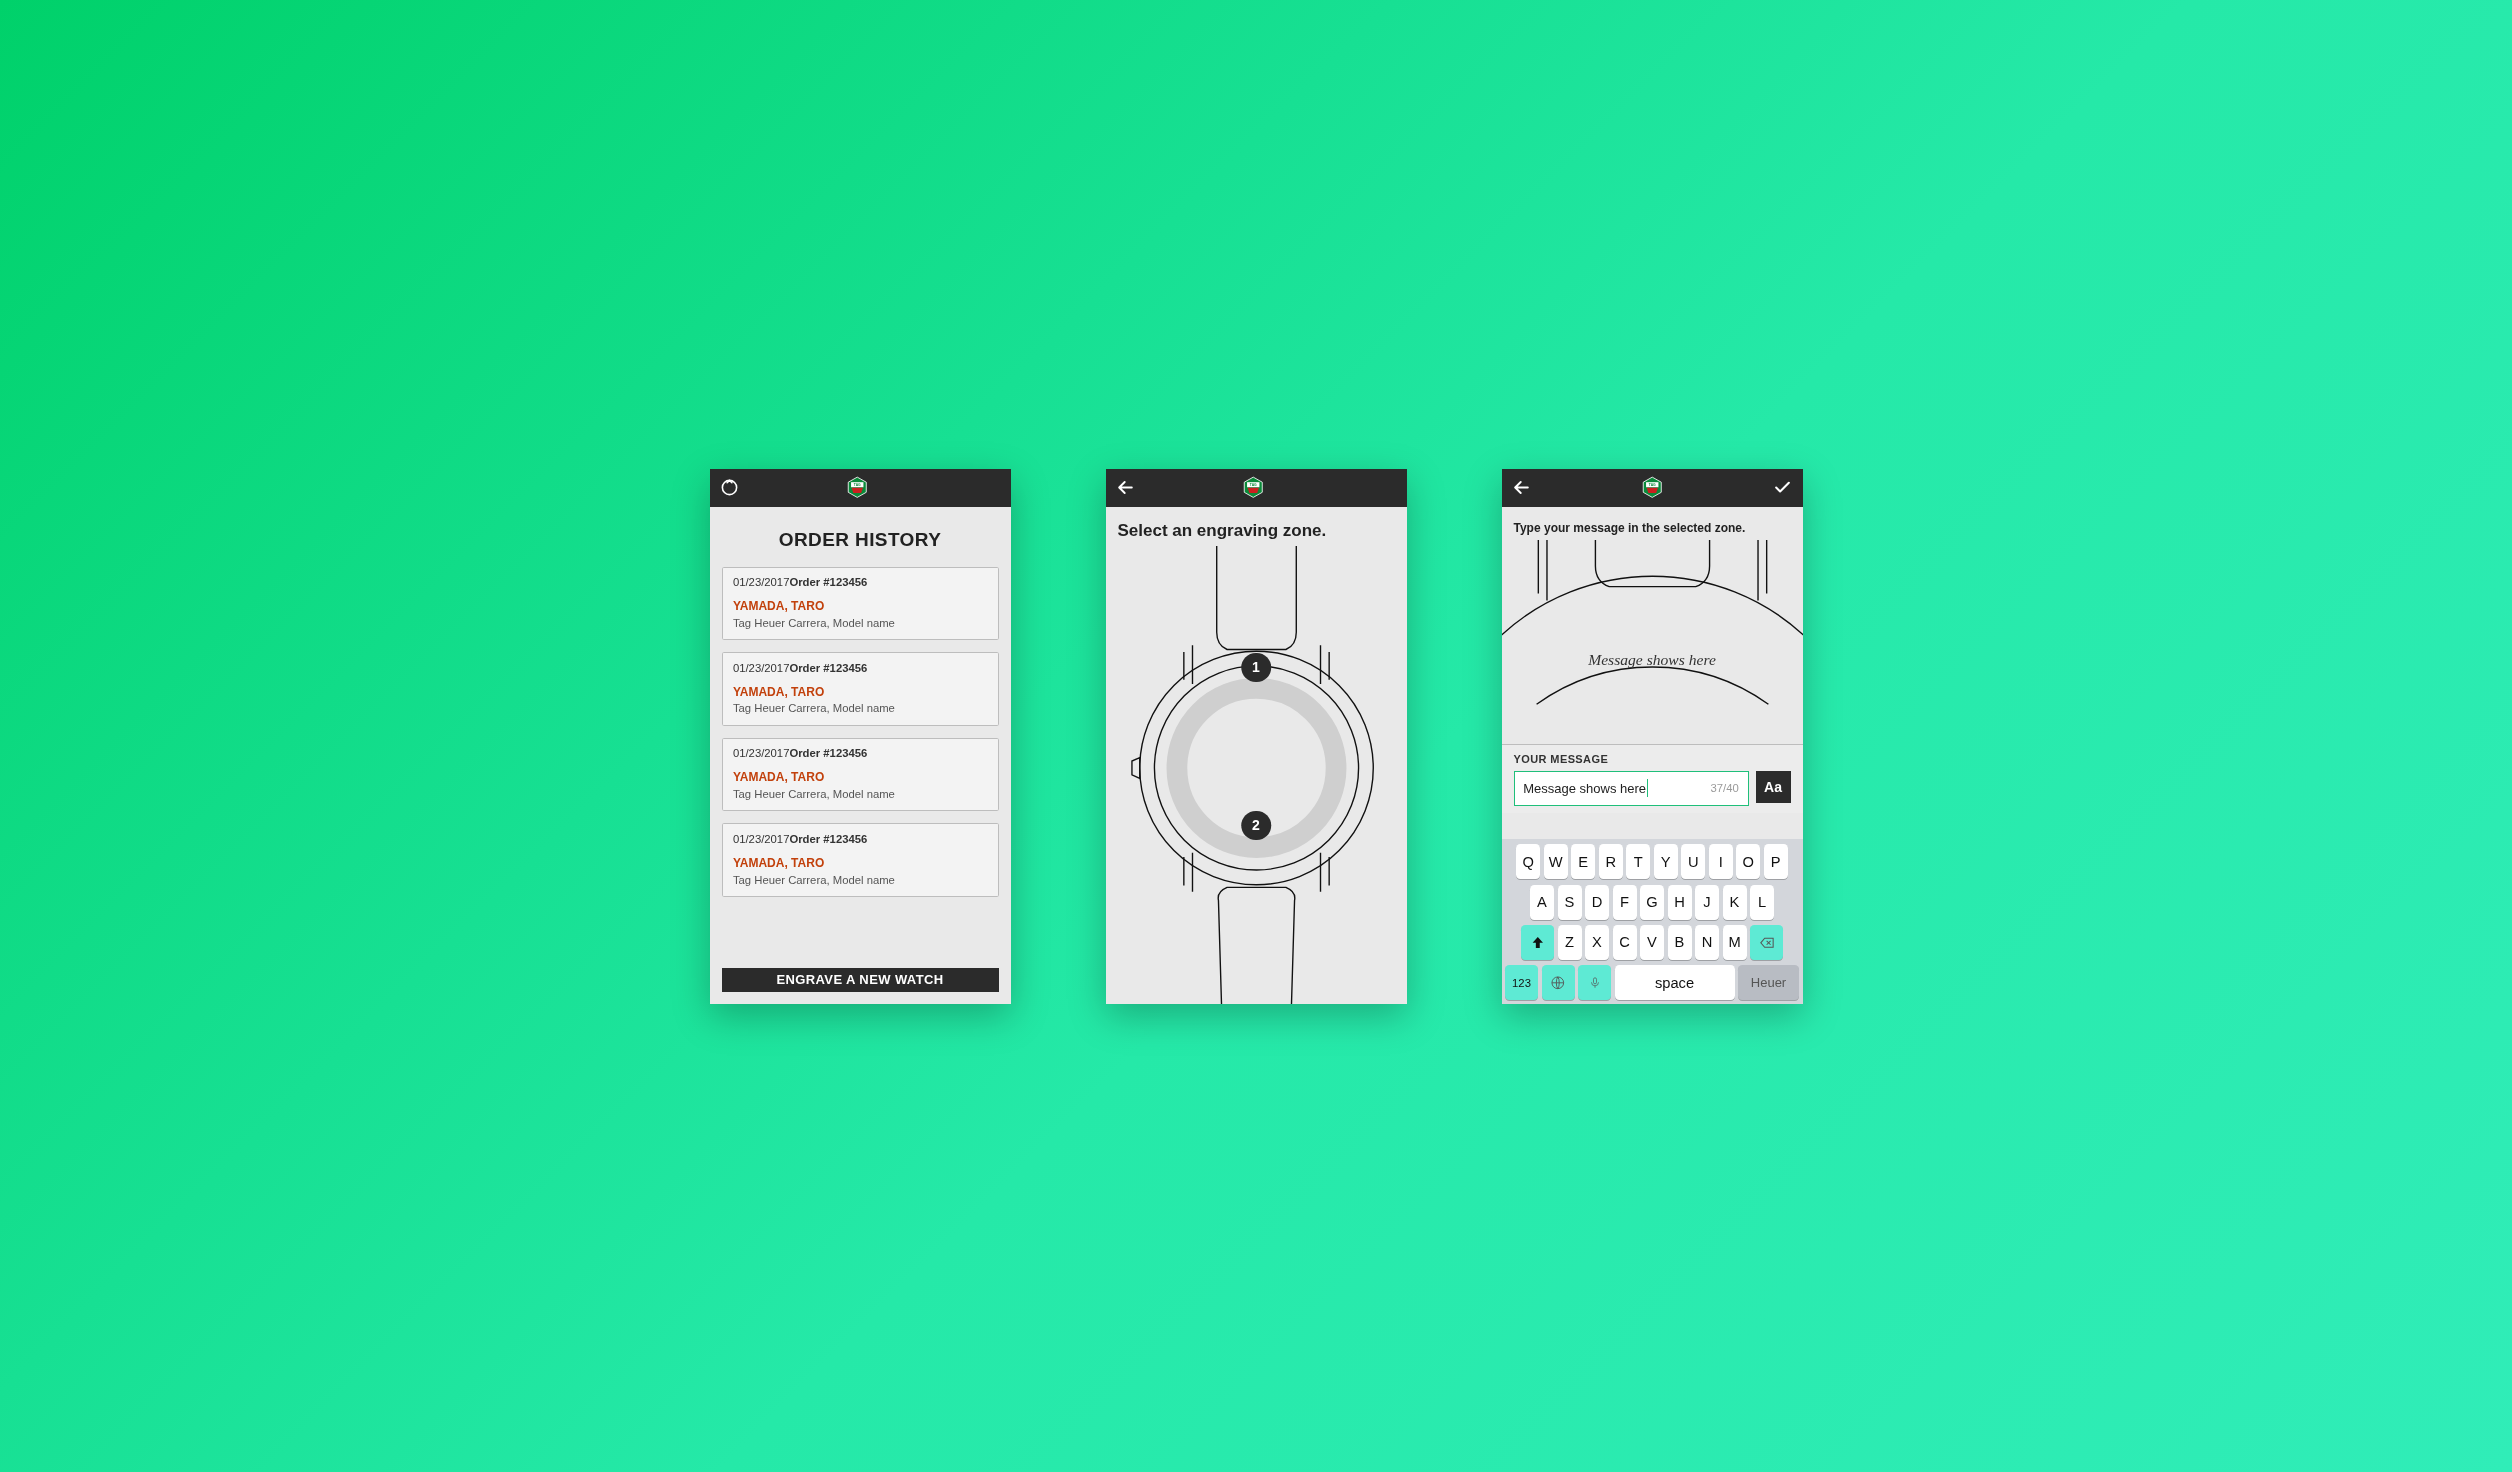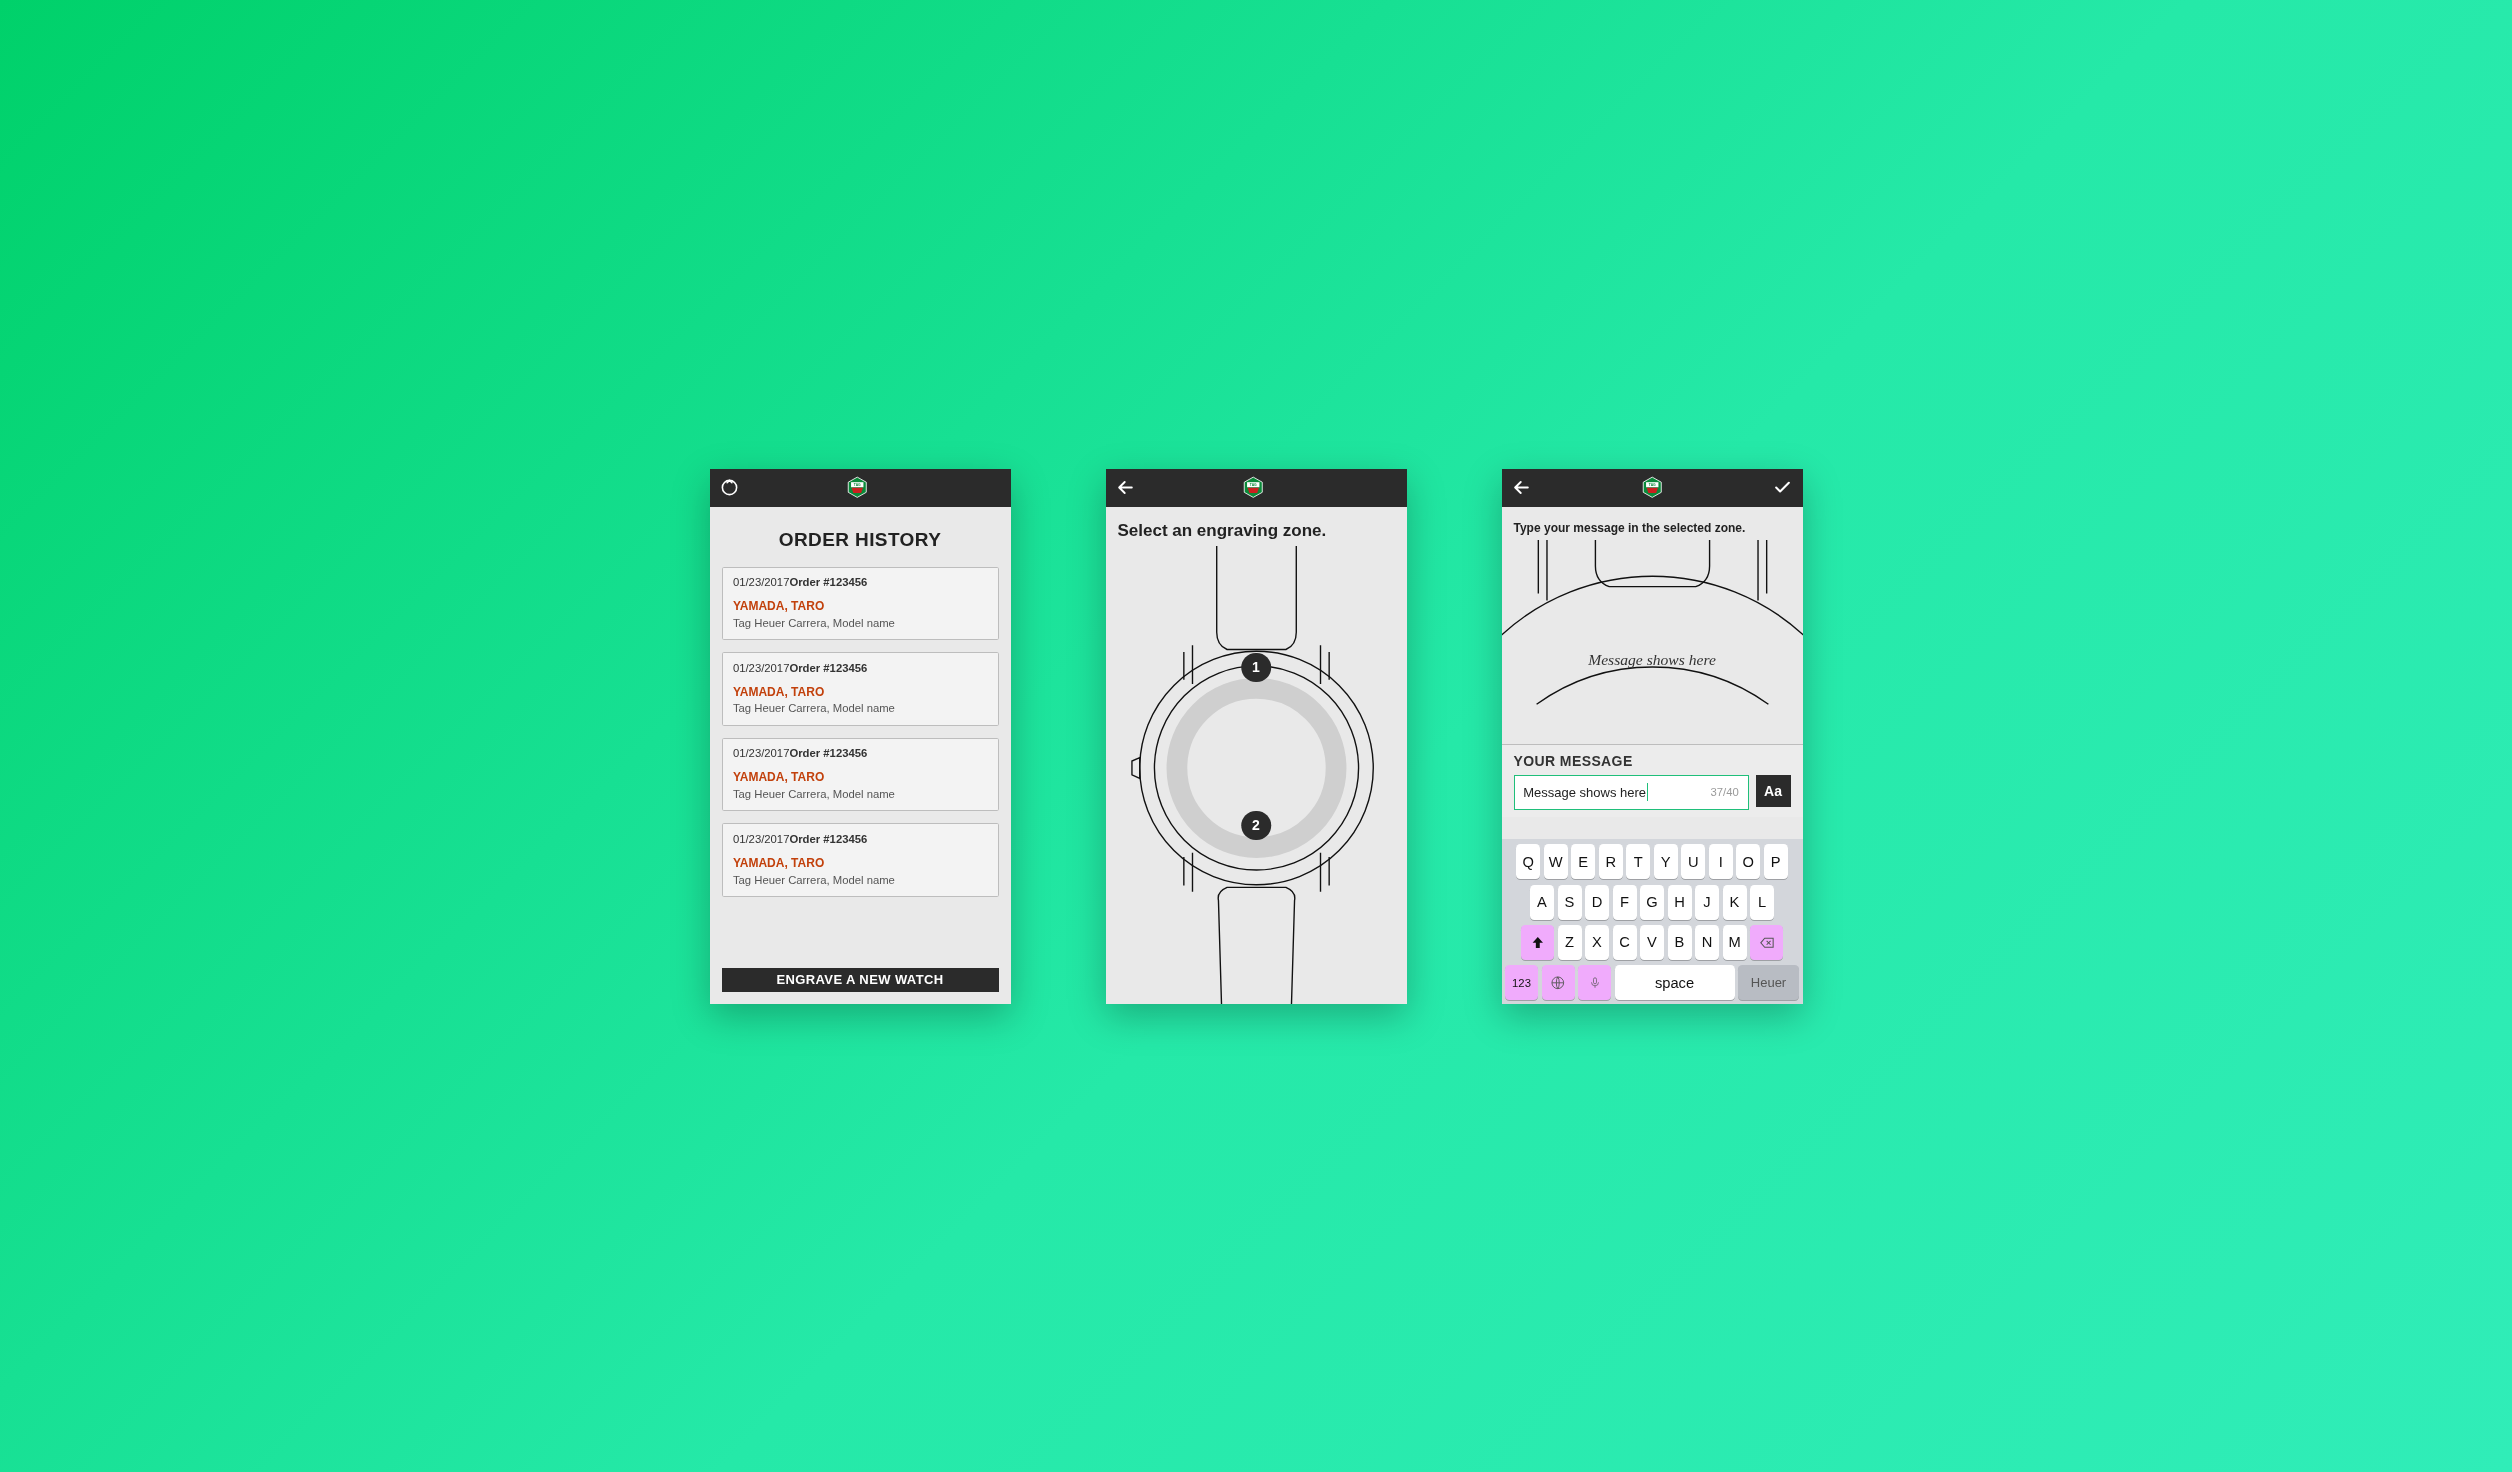--- a/index.html
+++ b/index.html
@@ -73,21 +73,21 @@
   
   .s3-body { flex:1; display:flex; flex-direction:column; }
   .s3-instr { font-size:12px; font-weight:700; color:#222; padding:14px 12px 5.2px;}
   .s3-canvas { height:204px; position:relative; }
   .s3-msg-preview {
     position:absolute; left:0; right:0; top:111px; text-align:center;
     font-family: "Snell Roundhand", "Brush Script MT", cursive;
     font-style:italic; font-size:15.6px; color:#333;
   }
   .s3-form { padding:8.7px 12px 7px; border-top:0.9px solid #bdbdbd; background:#ececec;}
-  .s3-label { font-size:14px; font-weight:800; letter-spacing:0.4px; color:#333; margin-bottom:5.2px;}
+  .s3-label { font-size:11px; font-weight:800; letter-spacing:0.4px; color:#333; margin-bottom:5.2px;}
   .s3-row { display:flex; gap:7px; align-items:stretch;}
   .s3-input-wrap {
     flex:1; border:1.7px solid #1fbf7a; background:#fff; height:35px;
     display:flex; align-items:center; padding:0 8.7px; position:relative;
   }
   .s3-input-text { font-size:13px; color:#222; }
   .s3-caret { width:0.9px; height:17.3px; background:#1fbf7a; margin-left:0.9px;}
   .s3-counter { margin-left:auto; font-size:11.3px; color:#9a9a9a;}
   .s3-aa {
     width:35px; height:32px; background:#2b2b2b; color:#fff;
@@ -97,21 +97,21 @@
   
   .kb { margin-top:auto; background:#d3d6db; padding:5.2px 3.5px 3.5px; }
   .kb-row { display:flex; justify-content:center; gap:3.5px; margin-bottom:5.2px;}
   .key {
     background:#fff; border-radius:4.3px; height:35px; min-width:24px;
     display:flex; align-items:center; justify-content:center;
     font-size:14.7px; color:#111; box-shadow:0 0.9px 0 rgba(0,0,0,.25);
     padding:0 3.5px;
   }
   .key.wide { flex:1; }
-  .key.func { background:#f0abfc; }
+  .key.func { background:#5eead4; }
   .key.search { background:#b8bcc3; color:#555; font-size:13px; min-width:61px;}
   .kb-row.bottom .key { height:35px; }
   .kb-row.r2 { padding:0 14px;}
   .kb-row.r3 { }
   .kb-row.r3 .key.func { min-width:33px;}
   .kb-row.bottom { margin-bottom:0;}
   .kb-row.bottom .key.func { min-width:33px;}
   .kb .space { min-width:104px; }
 </style>
 </head>

